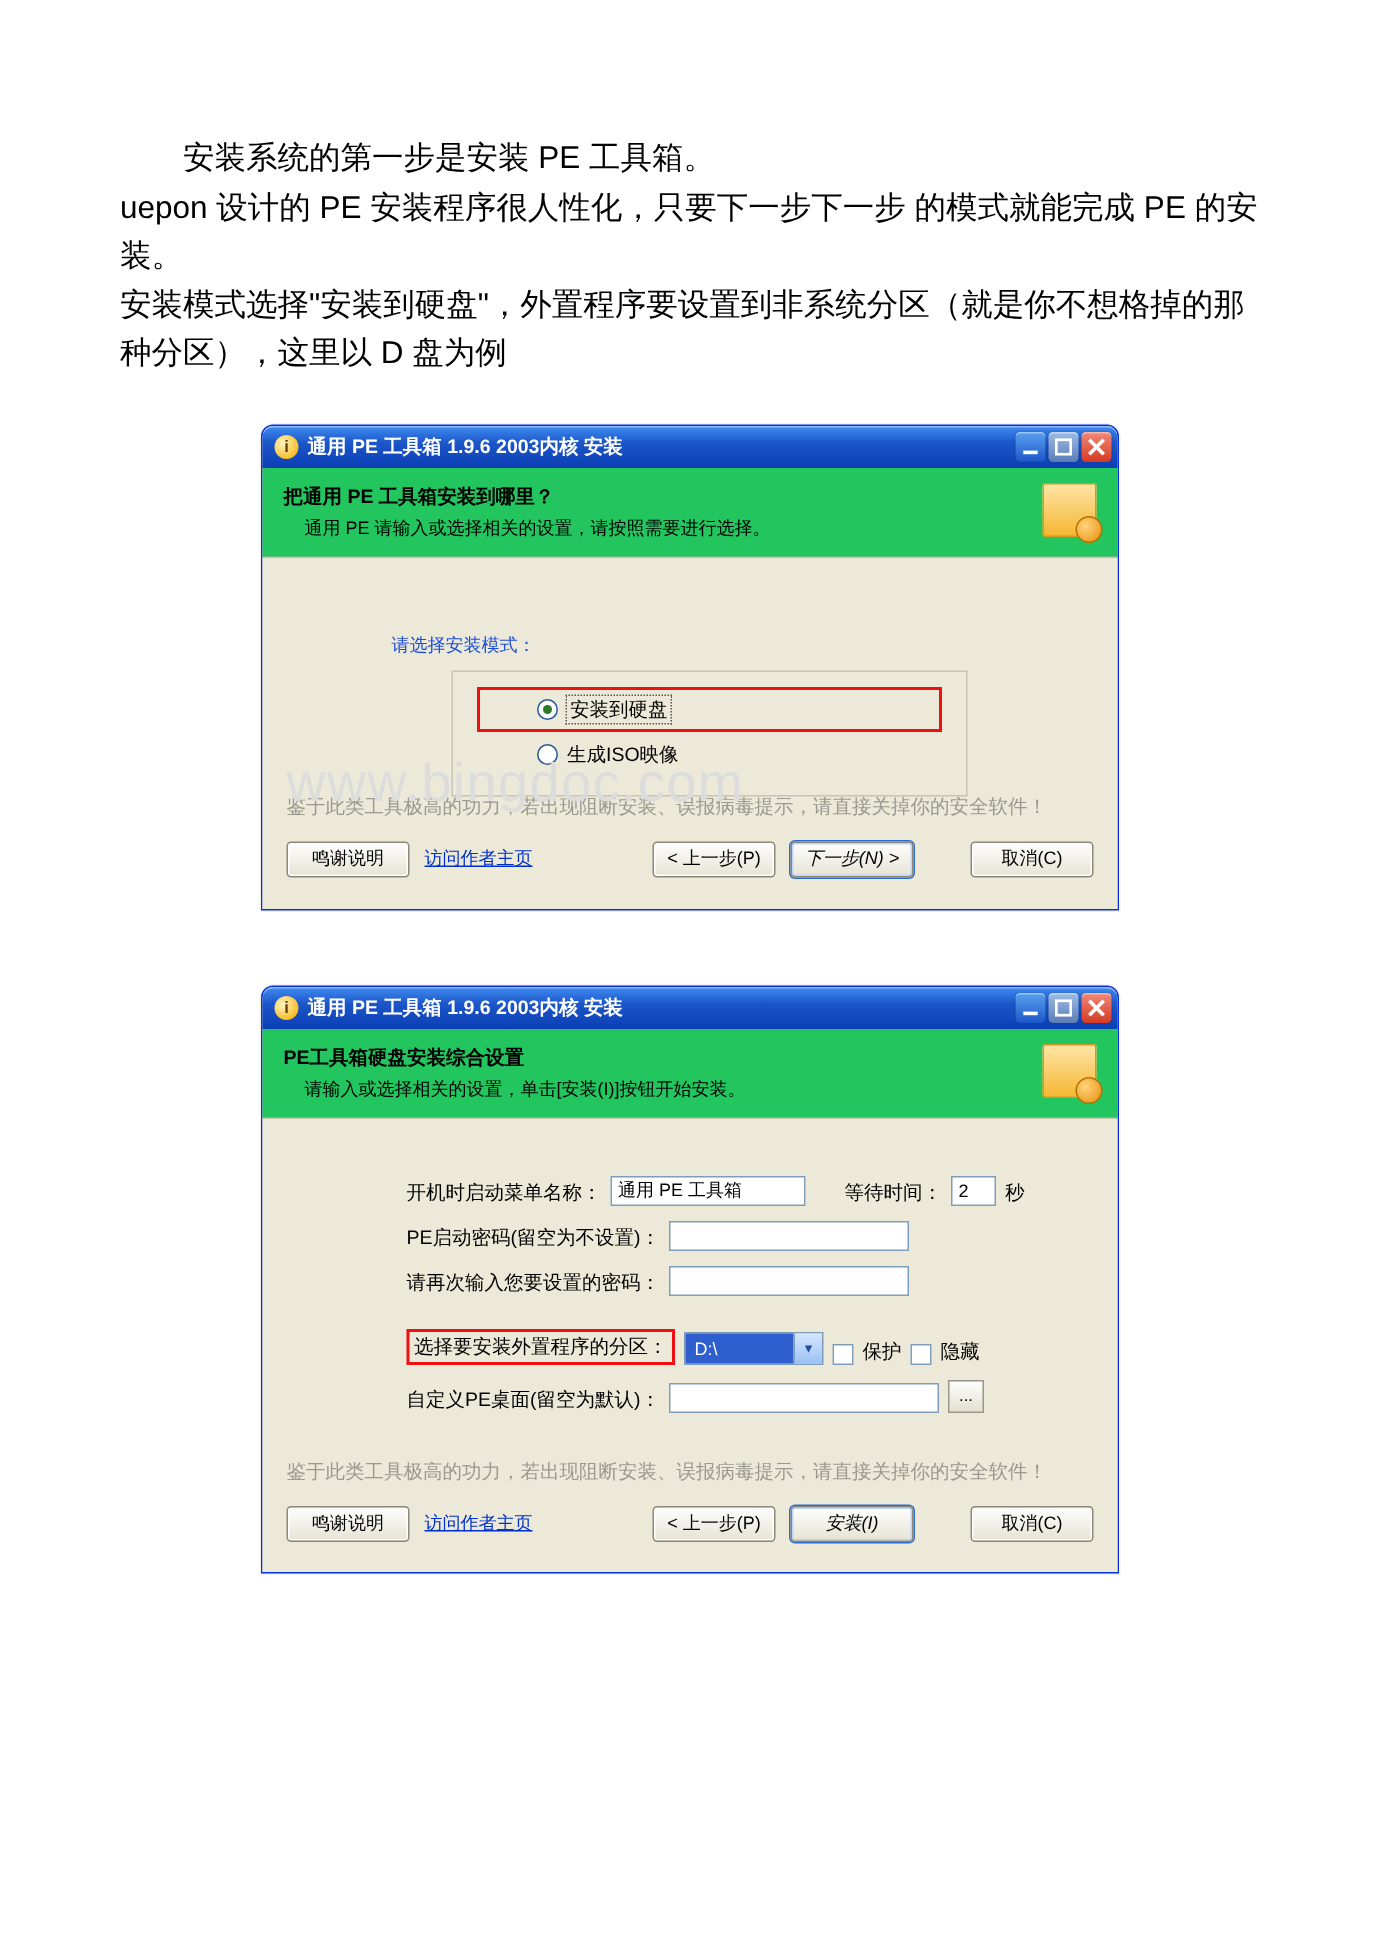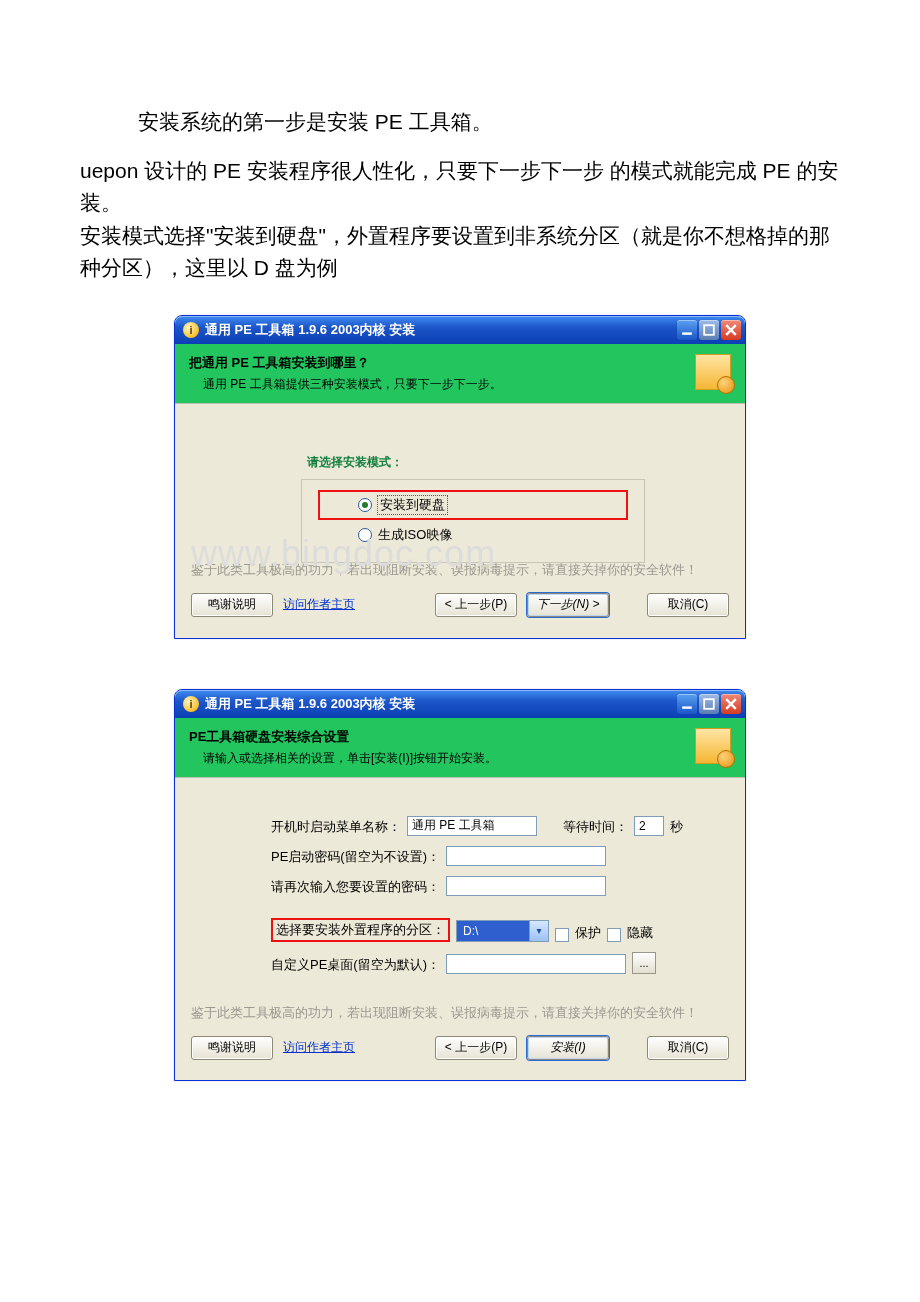--- a/index.html
+++ b/index.html
@@ -6,21 +6,21 @@
     margin: 0;
     background: #fff;
     font-family: "Microsoft YaHei", SimSun, sans-serif;
     font-size: 21px;
     color: #000;
     width: 920px;
   }
   .page {
     padding: 90px 80px 40px 80px;
   }
-  .para-indent { text-indent: 2em; margin: 16px; line-height: 1.55; }
+  .para-indent { text-indent: 2em; margin: 0; line-height: 1.55; }
   .para { margin: 0; line-height: 1.55; }
 
   
   .xp-window {
     width: 570px;
     margin: 30px auto 50px auto;
     border: 1px solid #0831d9;
     border-radius: 8px 8px 0 0;
     background: #ece9d8;
     font-family: SimSun, "Microsoft YaHei", sans-serif;
@@ -87,21 +87,21 @@
     width:16px;height:16px;border-radius:50%;
     background:radial-gradient(circle at 35% 35%,#ffd37a,#e88f0e);
     border:1px solid #b57200;
   }
 
   .body-area {
     background:#ece9d8;
     padding: 14px 16px 10px 16px;
     min-height: 210px;
   }
-  .group-label { color:#15803d; font-size:12px; margin: 36px 0 8px 116px; font-weight: bold; }
+  .group-label { color:#1d4ed8; font-size:12px; margin: 36px 0 8px 70px; }
   .radio-group {
     margin: 0 0 0 110px;
     width: 310px;
     border: 1px solid #c8c4b6;
     background: #ece9d8;
     padding: 10px 16px 12px 16px;
   }
   .radio-row {
     display:flex; align-items:center; gap:6px;
     padding: 6px 40px;
@@ -205,21 +205,21 @@
           <svg viewBox="0 0 10 10">
               <path d="M1 1 L9 9 M9 1 L1 9" stroke="#fff" stroke-width="2"></path>
             </svg>
         </div>
       </div>
     </div>
 
     <div class="header-panel">
       <div class="header-texts">
         <div class="header-title">把通用 PE 工具箱安装到哪里？</div>
-        <div class="header-sub">通用 PE 工具箱提供三种安装模式，只要下一步下一步。</div>
+        <div class="header-sub">通用 PE 请输入或选择相关的设置，请按照需要进行选择。</div>
       </div>
       <div class="header-icon"></div>
     </div>
 
     <div class="body-area">
       <div class="group-label">请选择安装模式：</div>
       <div class="radio-group">
         <div class="radio-row highlighted">
           <span class="radio-circle checked"></span>
           <span class="radio-text dotted">安装到硬盘</span>

